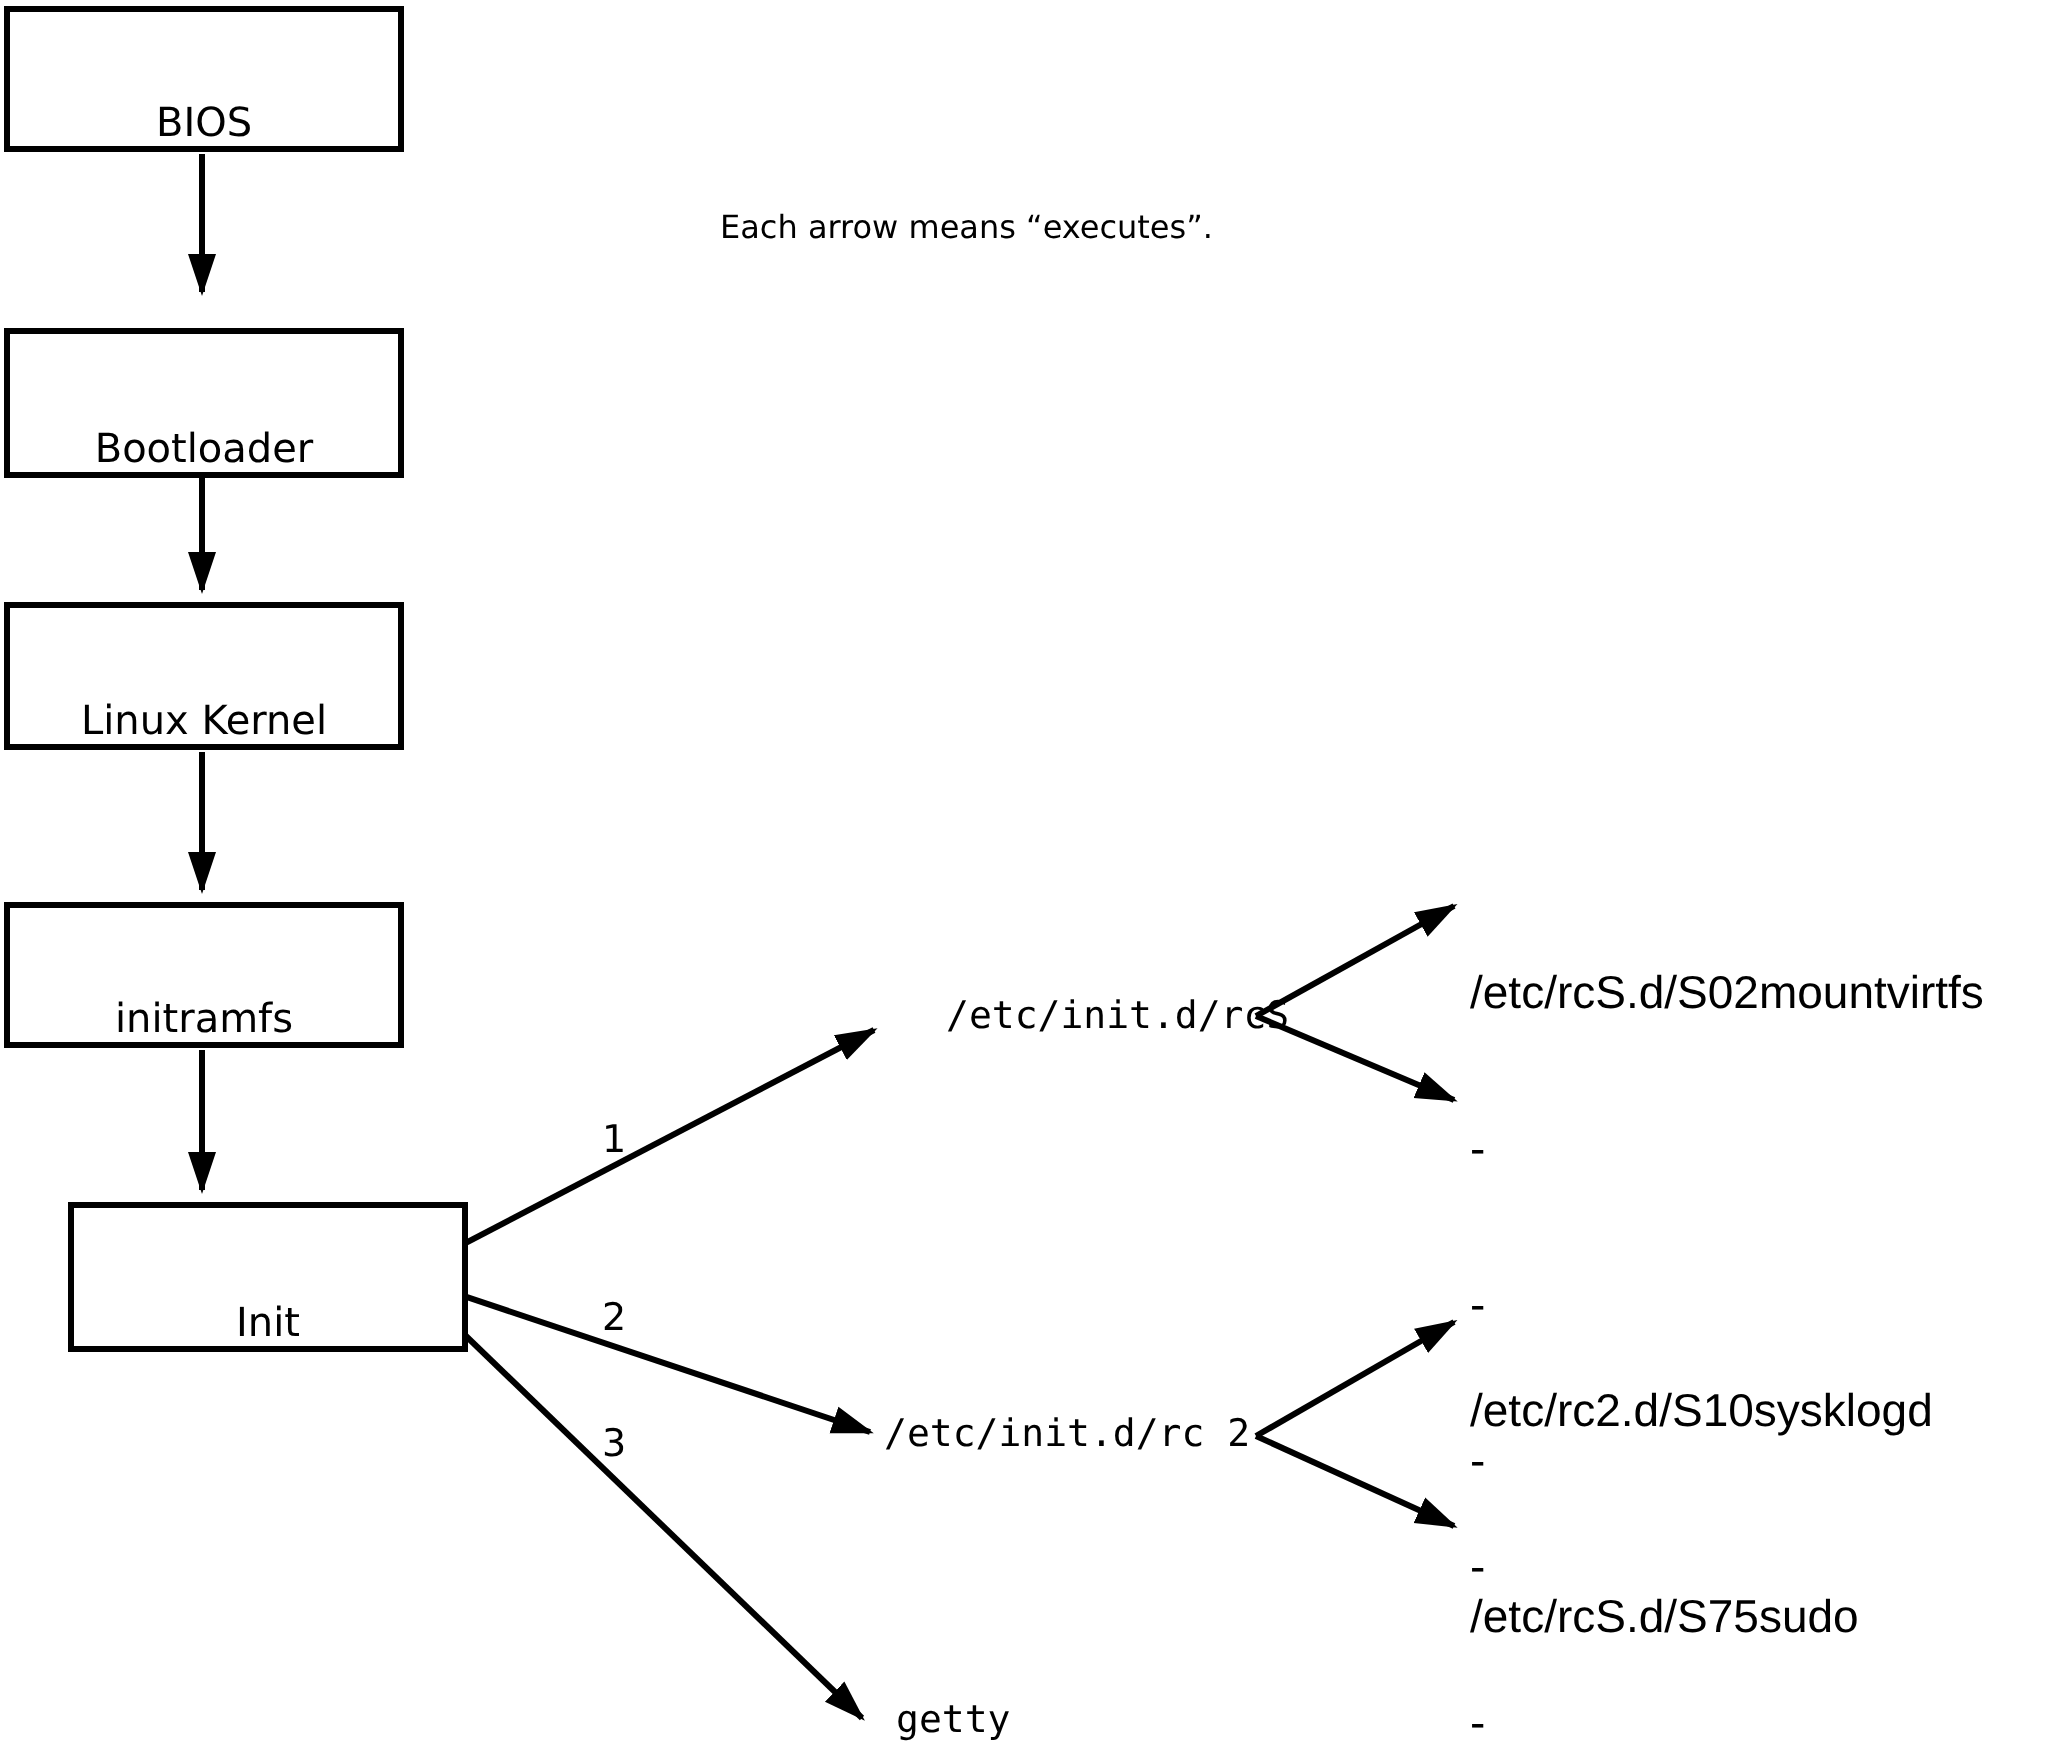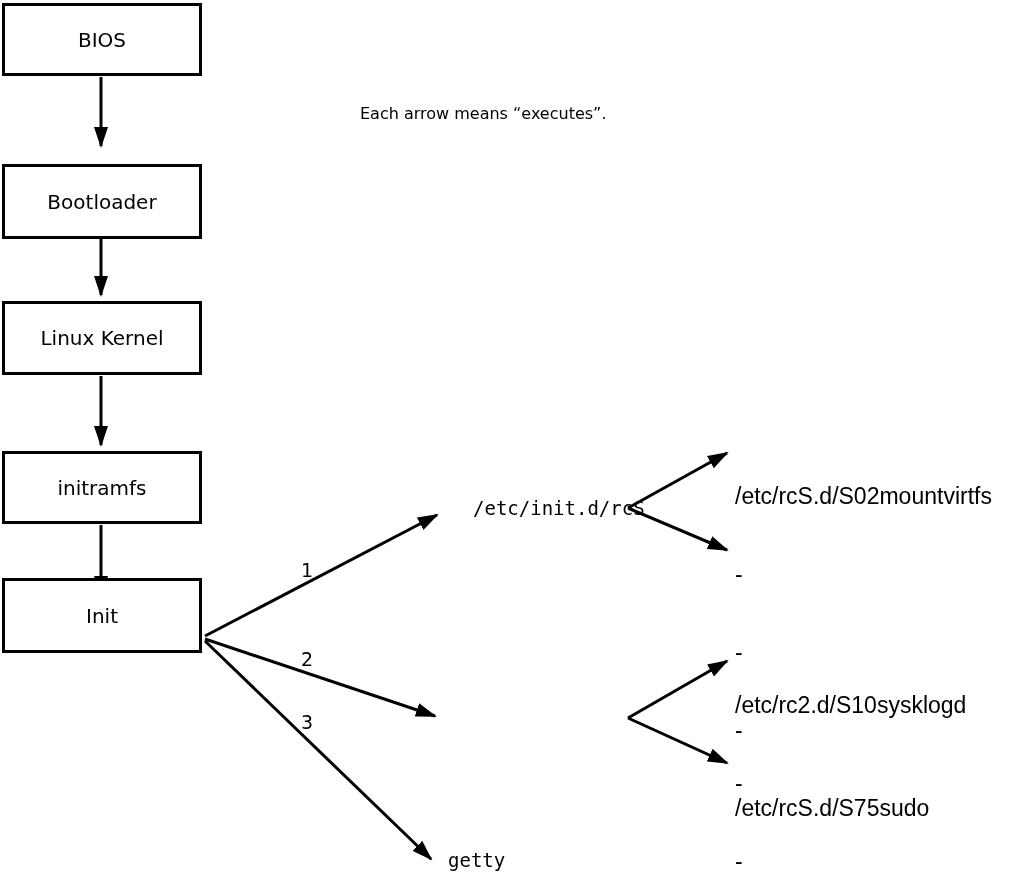--- a/index.html
+++ b/index.html
@@ -14,21 +14,21 @@
   #stage { position: absolute; left: 0; top: 0; width: 1024px; height: 875px; }
   svg.wires { position: absolute; left: 0; top: 0; pointer-events: none; }
   .box {
     position: absolute;
     left: 2px;
     width: 200px;
     box-sizing: border-box;
     border: 3px solid #000000;
     background: #ffffff;
     display: flex;
-    align-items: center;
+    align-items: flex-end;
     justify-content: center;
     font-size: 20px;
   }
   .caption {
     position: absolute;
     font-size: 16px;
     line-height: 22px;
     white-space: nowrap;
     text-align: center;
   }
@@ -87,29 +87,30 @@
   </div>
   <div class="box" style="top:164px; height:75px;">
     <span>Bootloader</span>
   </div>
   <div class="box" style="top:451px; height:73px;">
     <span>initramfs</span>
   </div>
   <div class="box" style="top:301px; height:74px;">
     <span>Linux Kernel</span>
   </div>
-  <div class="box" style="top:578px; height:75px;">
+  <div class="box" style="top:601px; height:75px;margin-left:32px;">
     <span>Init</span>
   </div>
 
   <div class="num-label" style="left:301px; top:560px;">1</div>
   <div class="num-label" style="left:301px; top:649px;">2</div>
   <div class="num-label" style="left:301px; top:712px;">3</div>
 
   <div class="mono" style="left:473px; top:495px;">/etc/init.d/rcS</div>
+  <div class="mono" style="left:442px; top:704px;">/etc/init.d/rc 2</div>
   <div class="mono" style="left:448px; top:847px;">getty</div>
 
   <div class="mono-group" style="left:735px; top:431px;">
     <div>/etc/rcS.d/S02mountvirtfs</div>
     <div>-</div>
     <div>-</div>
     <div>-</div>
     <div>/etc/rcS.d/S75sudo</div>
   </div>
 

